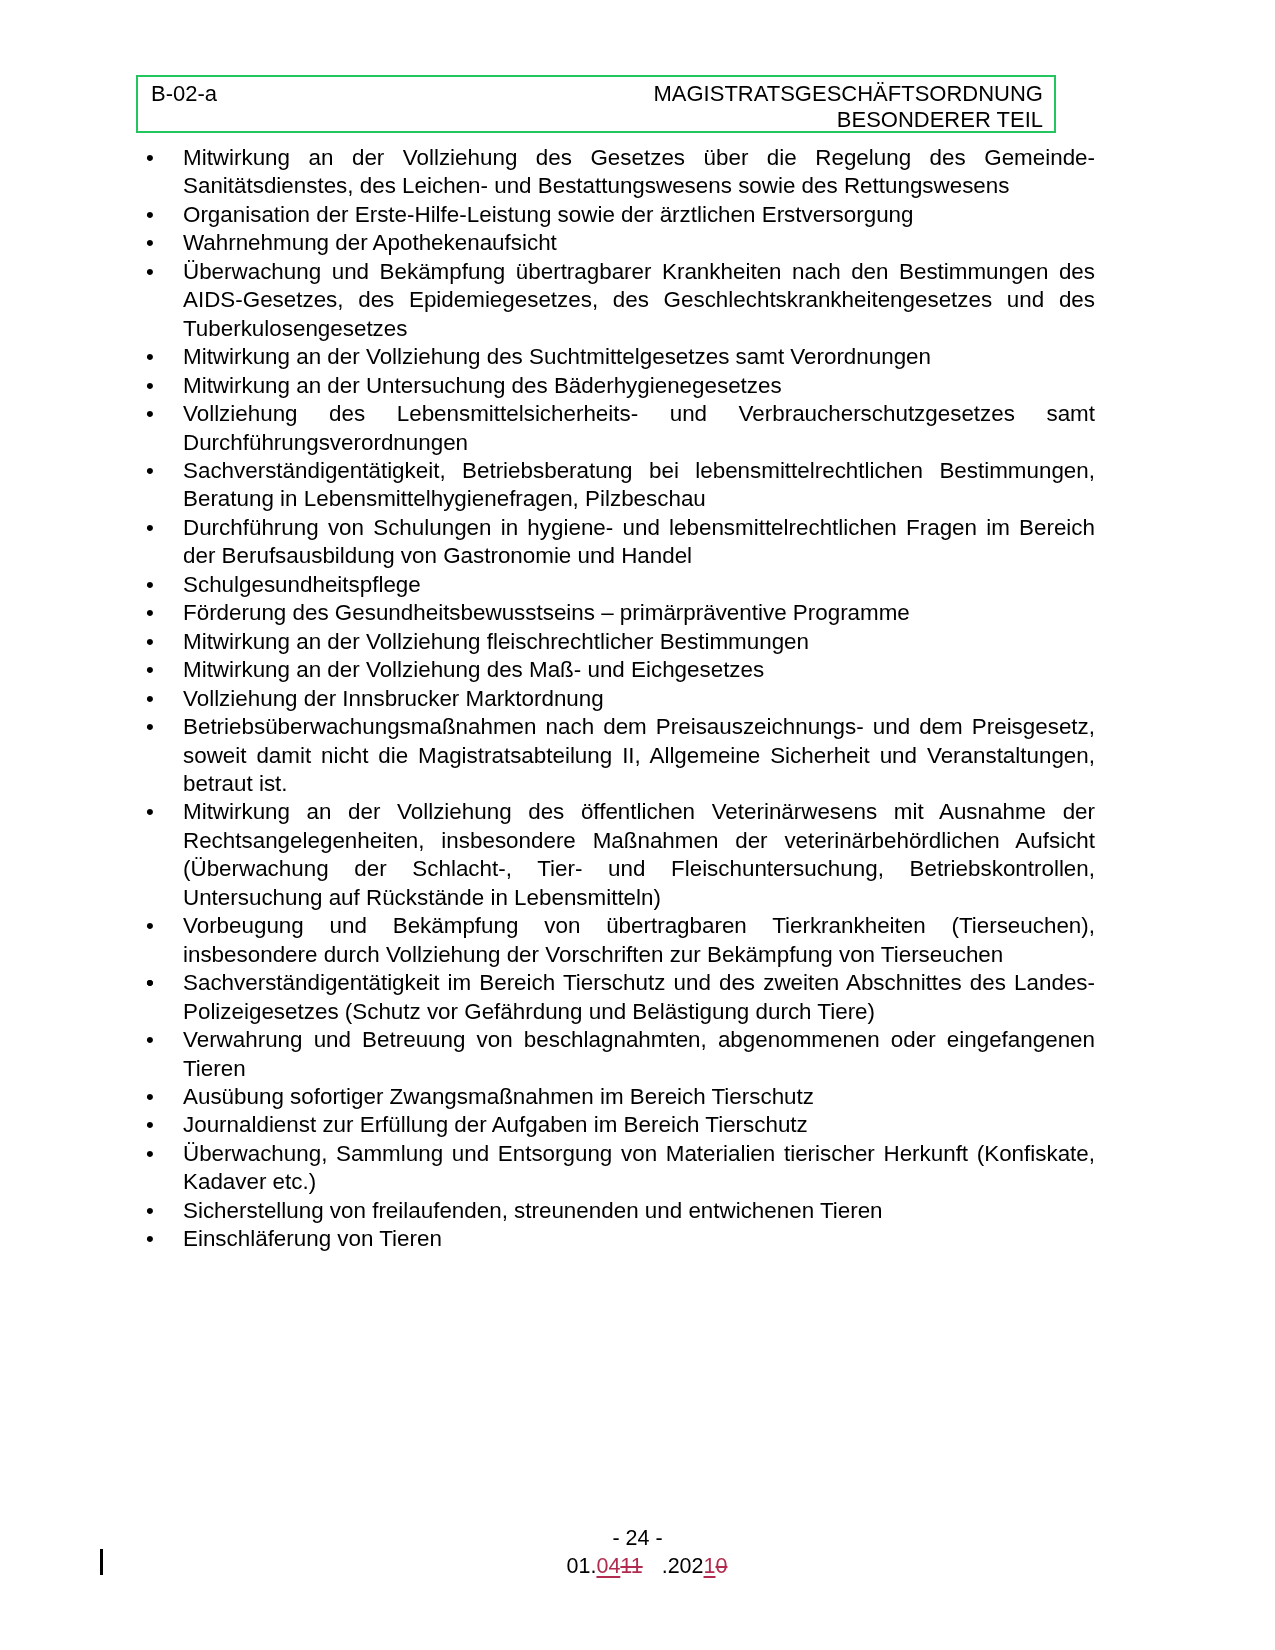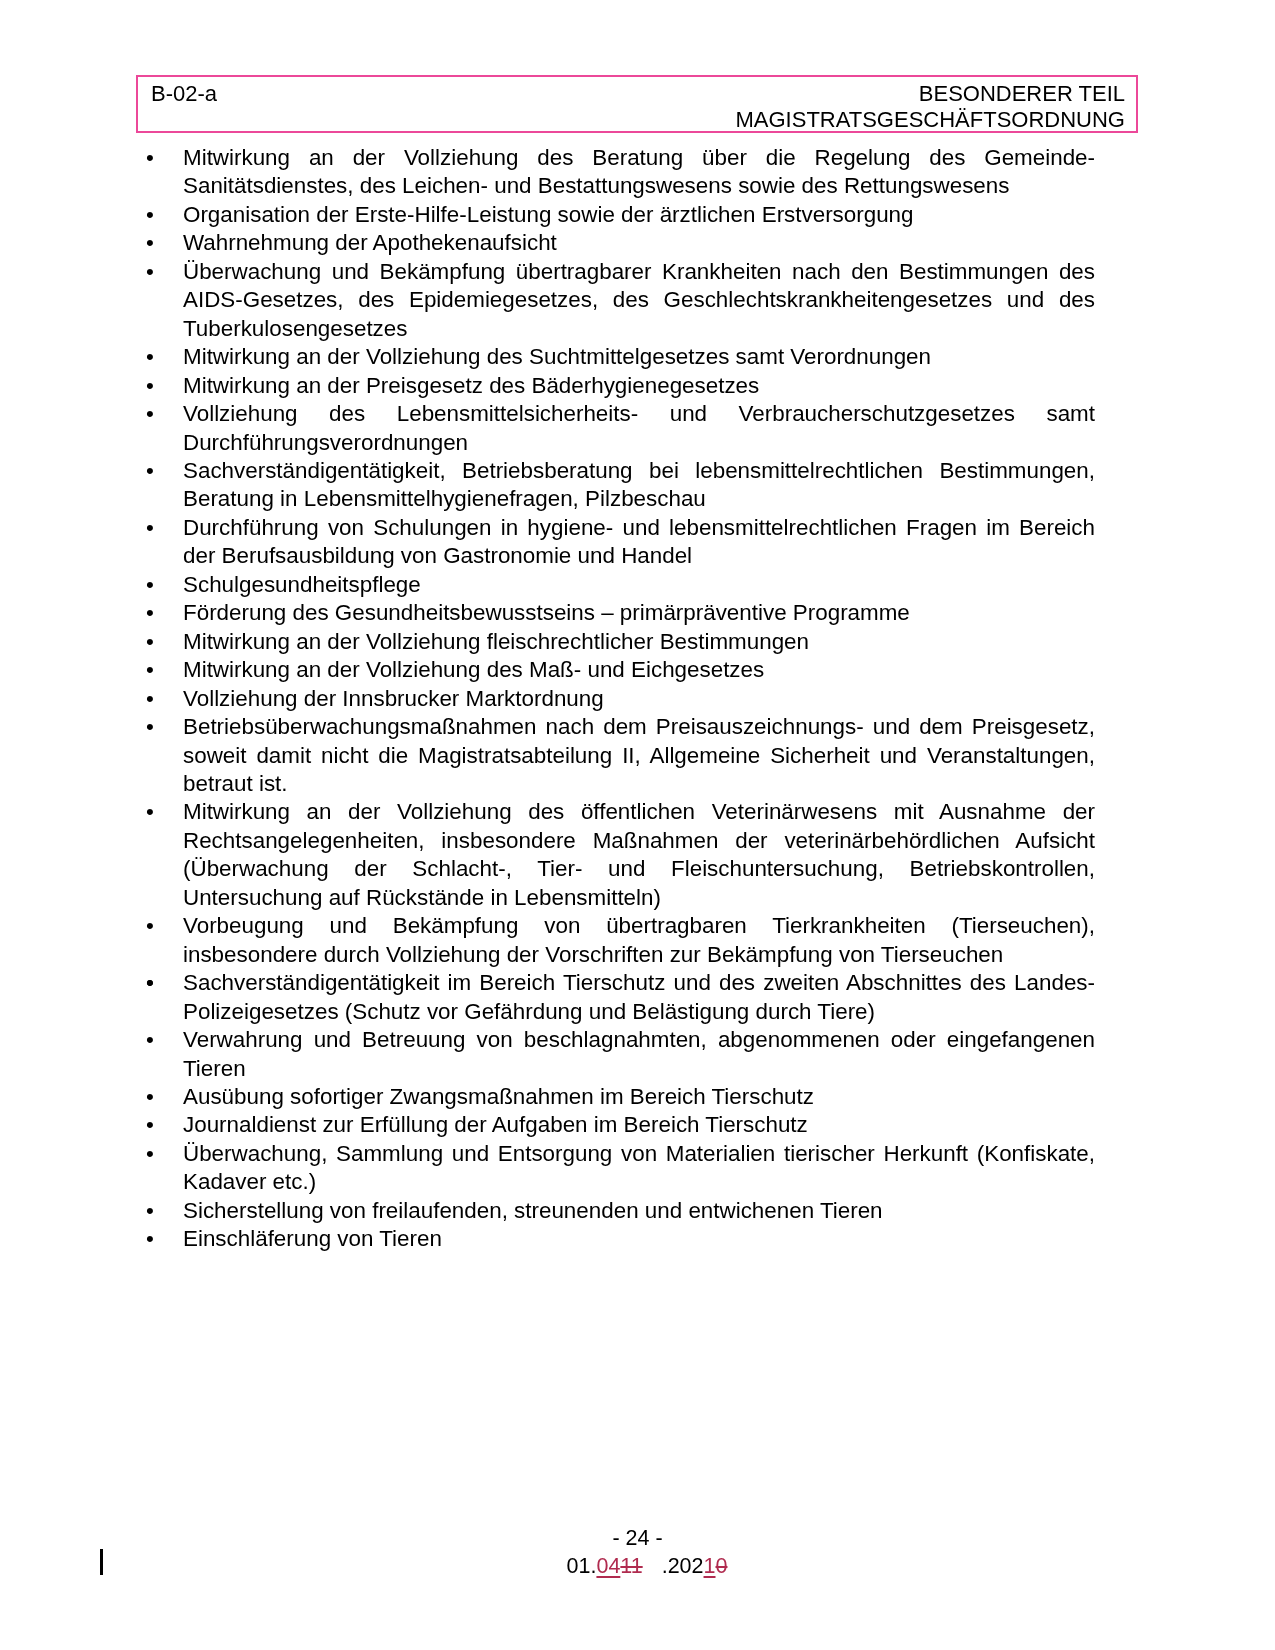--- a/index.html
+++ b/index.html
@@ -19,23 +19,23 @@
     position: absolute;
     inset: 0;
     background: #ffffff;
   }
 
   
   .header-box {
     position: absolute;
     left: 136px;
     top: 75px;
-    width: 1002px;
+    width: 920px;
     height: 58px;
-    border: 2px solid #ec4899;
+    border: 2px solid #22c55e;
     box-sizing: border-box;
   }
   .header-code {
     position: absolute;
     left: 13px;
     top: 4px;
     font-size: 22px;
     line-height: 26px;
     white-space: nowrap;
   }
@@ -108,33 +108,33 @@
   }
 </style>
 </head>
 <body>
 
 <div class="page">
 
   <div class="header-box">
     <span class="header-code">B-02-a</span>
     <div class="header-title">
+      <div>MAGISTRATSGESCHÄFTSORDNUNG</div>
       <div>BESONDERER TEIL</div>
-      <div>MAGISTRATSGESCHÄFTSORDNUNG</div>
     </div>
   </div>
 
   <div class="content">
     <ul class="duties">
-        <li class="duty-item"><span class="bullet">•</span><span>Mitwirkung an der Vollziehung des Beratung über die Regelung des Gemeinde-Sanitätsdienstes, des Leichen- und Bestattungswesens sowie des Rettungswesens</span></li>
+        <li class="duty-item"><span class="bullet">•</span><span>Mitwirkung an der Vollziehung des Gesetzes über die Regelung des Gemeinde-Sanitätsdienstes, des Leichen- und Bestattungswesens sowie des Rettungswesens</span></li>
         <li class="duty-item"><span class="bullet">•</span><span>Organisation der Erste-Hilfe-Leistung sowie der ärztlichen Erstversorgung</span></li>
         <li class="duty-item"><span class="bullet">•</span><span>Wahrnehmung der Apothekenaufsicht</span></li>
         <li class="duty-item"><span class="bullet">•</span><span>Überwachung und Bekämpfung übertragbarer Krankheiten nach den Bestimmungen des AIDS-Gesetzes, des Epidemiegesetzes, des Geschlechtskrankheitengesetzes und des Tuberkulosengesetzes</span></li>
         <li class="duty-item"><span class="bullet">•</span><span>Mitwirkung an der Vollziehung des Suchtmittelgesetzes samt Verordnungen</span></li>
-        <li class="duty-item"><span class="bullet">•</span><span>Mitwirkung an der Preisgesetz des Bäderhygienegesetzes</span></li>
+        <li class="duty-item"><span class="bullet">•</span><span>Mitwirkung an der Untersuchung des Bäderhygienegesetzes</span></li>
         <li class="duty-item"><span class="bullet">•</span><span>Vollziehung des Lebensmittelsicherheits- und Verbraucherschutzgesetzes samt Durchführungsverordnungen</span></li>
         <li class="duty-item"><span class="bullet">•</span><span>Sachverständigentätigkeit, Betriebsberatung bei lebensmittelrechtlichen Bestimmungen, Beratung in Lebensmittelhygienefragen, Pilzbeschau</span></li>
         <li class="duty-item"><span class="bullet">•</span><span>Durchführung von Schulungen in hygiene- und lebensmittelrechtlichen Fragen im Bereich der Berufsausbildung von Gastronomie und Handel</span></li>
         <li class="duty-item"><span class="bullet">•</span><span>Schulgesundheitspflege</span></li>
         <li class="duty-item"><span class="bullet">•</span><span>Förderung des Gesundheitsbewusstseins – primärpräventive Programme</span></li>
         <li class="duty-item"><span class="bullet">•</span><span>Mitwirkung an der Vollziehung fleischrechtlicher Bestimmungen</span></li>
         <li class="duty-item"><span class="bullet">•</span><span>Mitwirkung an der Vollziehung des Maß- und Eichgesetzes</span></li>
         <li class="duty-item"><span class="bullet">•</span><span>Vollziehung der Innsbrucker Marktordnung</span></li>
         <li class="duty-item"><span class="bullet">•</span><span>Betriebsüberwachungsmaßnahmen nach dem Preisauszeichnungs- und dem Preisgesetz, soweit damit nicht die Magistratsabteilung II, Allgemeine Sicherheit und Veranstaltungen, betraut ist.</span></li>
         <li class="duty-item"><span class="bullet">•</span><span>Mitwirkung an der Vollziehung des öffentlichen Veterinärwesens mit Ausnahme der Rechtsangelegenheiten, insbesondere Maßnahmen der veterinärbehördlichen Aufsicht (Überwachung der Schlacht-, Tier- und Fleischuntersuchung, Betriebskontrollen, Untersuchung auf Rückstände in Lebensmitteln)</span></li>

